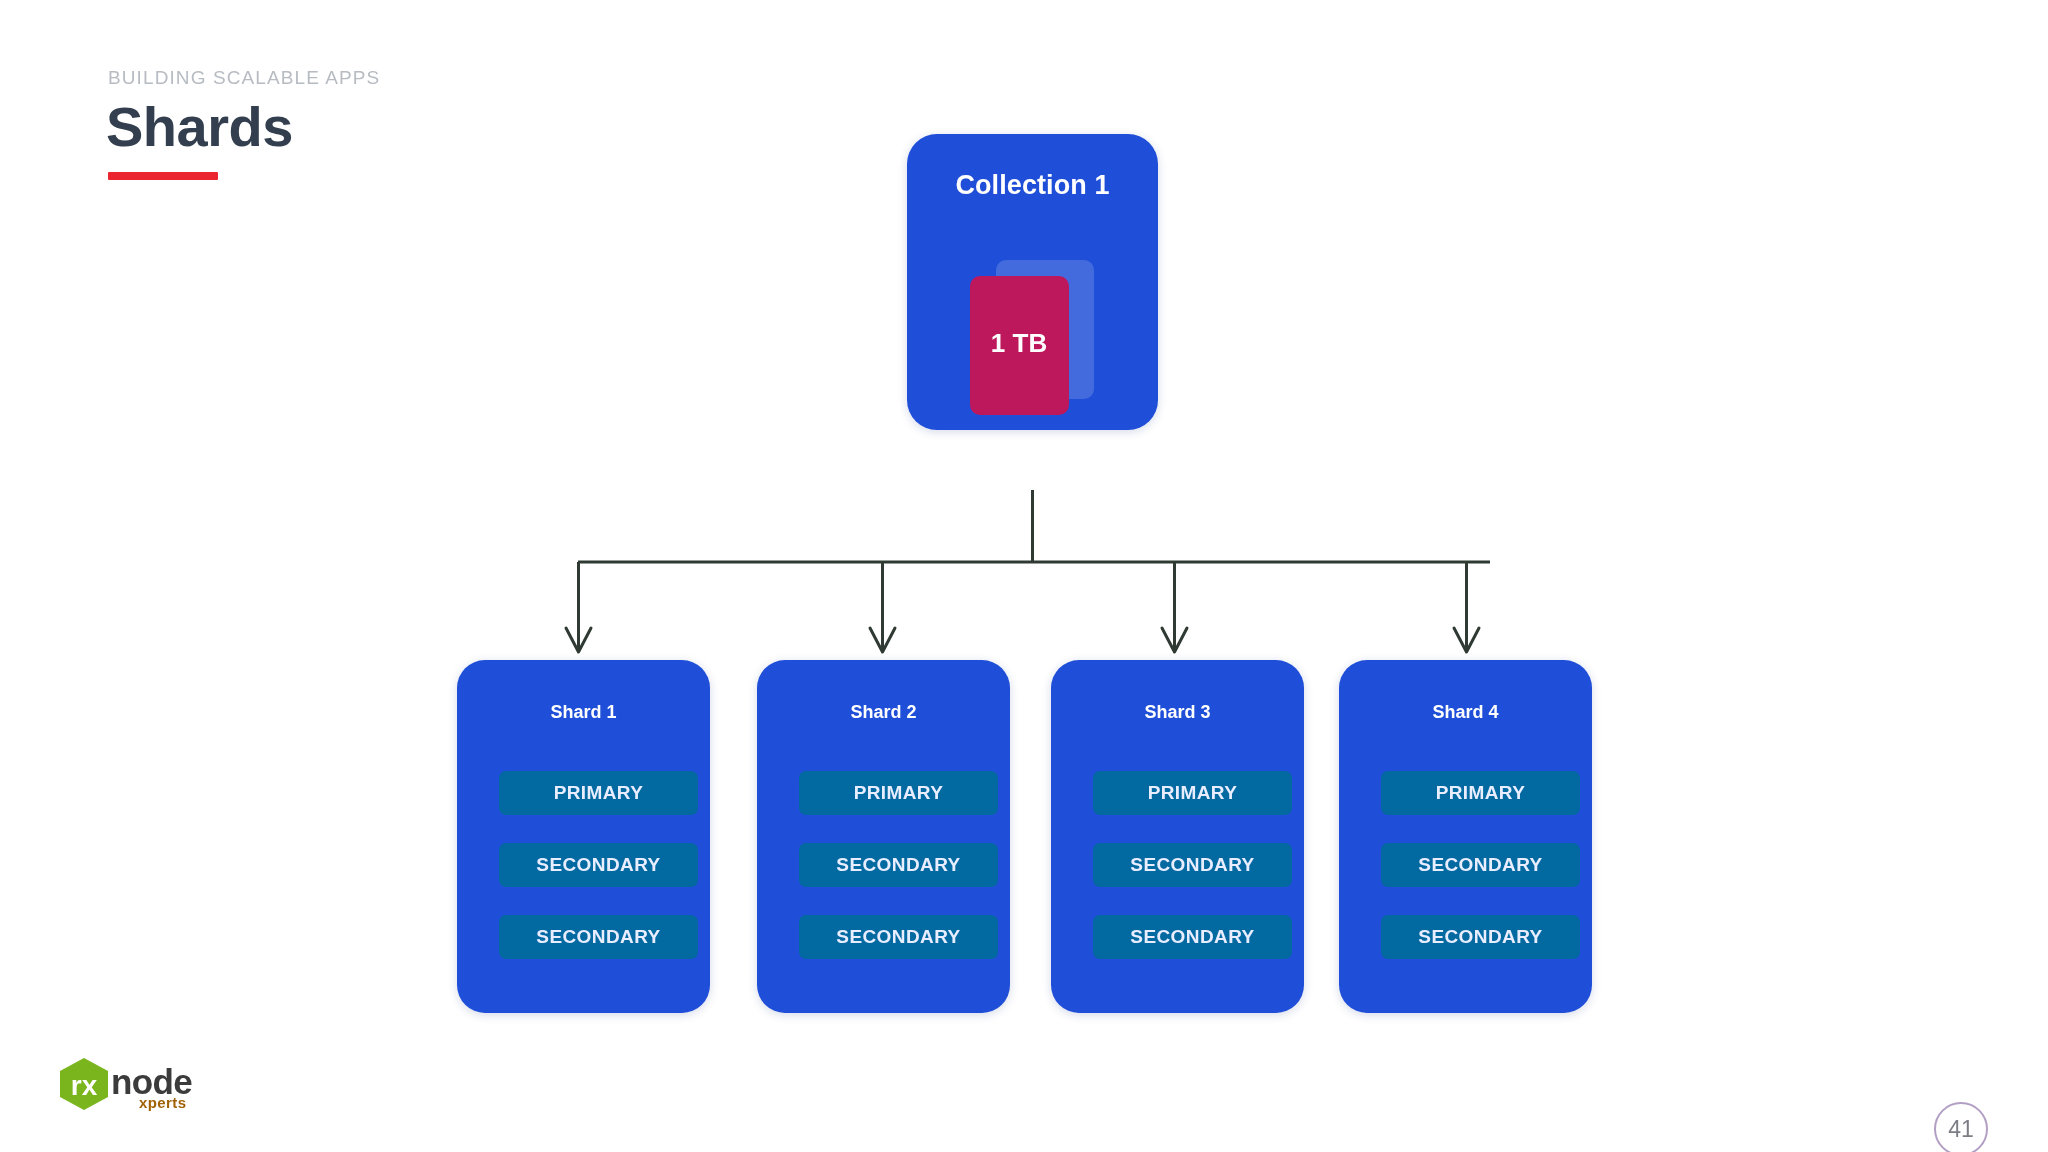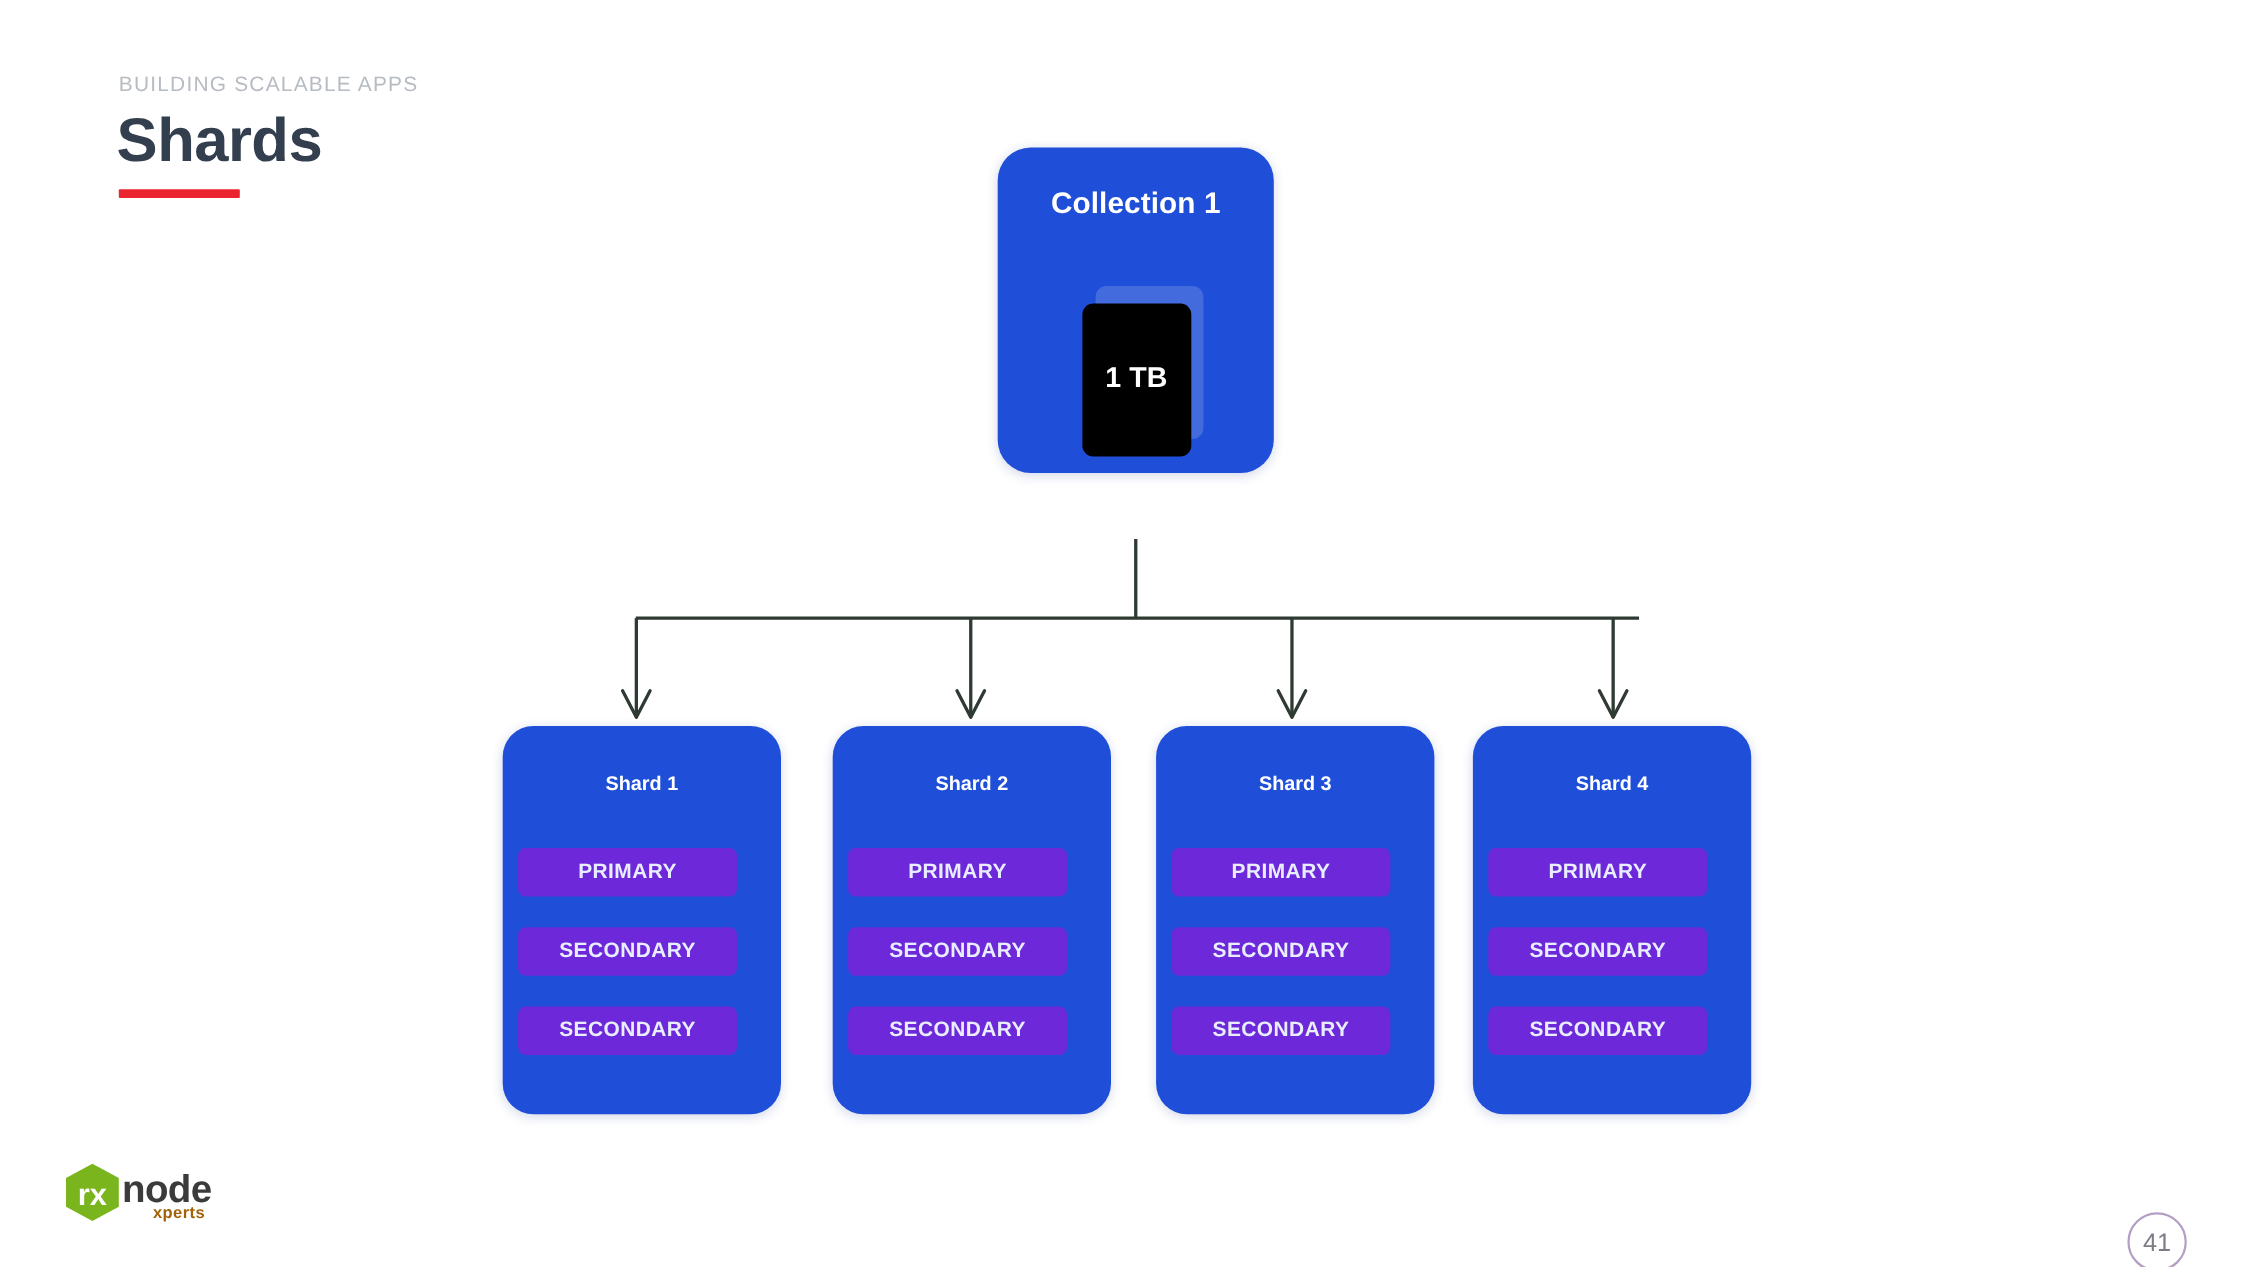--- a/index.html
+++ b/index.html
@@ -100,25 +100,25 @@
     position: absolute;
     left: 28px;
     top: 0;
     width: 98px;
     height: 139px;
     background: rgba(255,255,255,0.17);
     border-radius: 10px;
   }
   .card-front {
     position: absolute;
-    left: 16px;
+    left: 2px;
     top: 16px;
     width: 99px;
     height: 139px;
-    background: #000000;
+    background: #be185d;
     border-radius: 10px;
   }
   .card-label {
     position: absolute;
     left: 0;
     right: 0;
     top: 52px;
     text-align: center;
     color: #ffffff;
     font-size: 26px;
@@ -164,24 +164,24 @@
     right: 0;
     top: 42px;
     text-align: center;
     color: #ffffff;
     font-size: 18px;
     font-weight: 700;
     white-space: nowrap;
   }
   .pill {
     position: absolute;
-    left: 14px;
+    left: 42px;
     width: 199px;
     height: 44px;
-    background: #6d28d9;
+    background: #0369a1;
     border-radius: 7px;
     color: #e8eeff;
     font-size: 19px;
     font-weight: 600;
     letter-spacing: 0.4px;
     display: flex;
     align-items: center;
     justify-content: center;
     white-space: nowrap;
     box-sizing: border-box;

